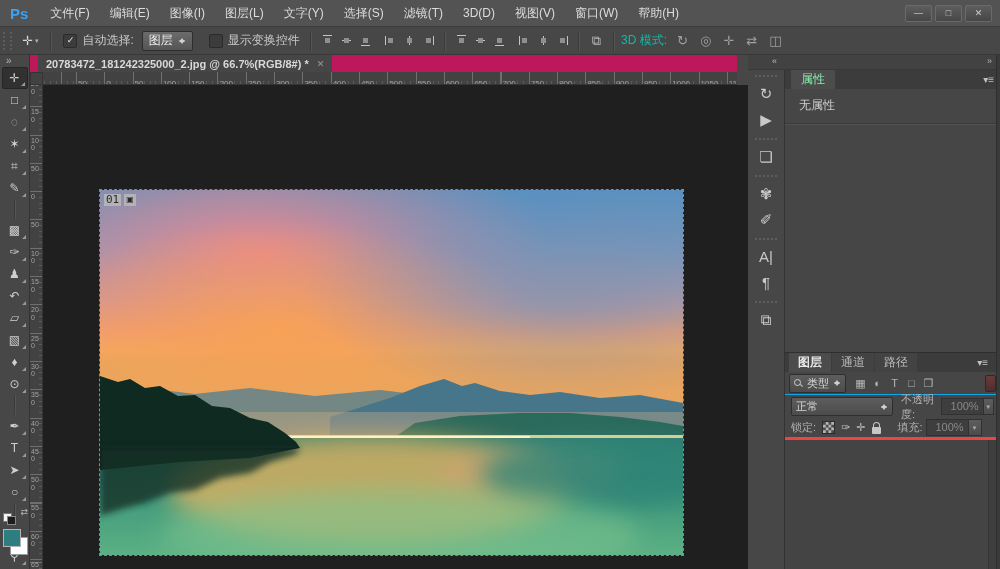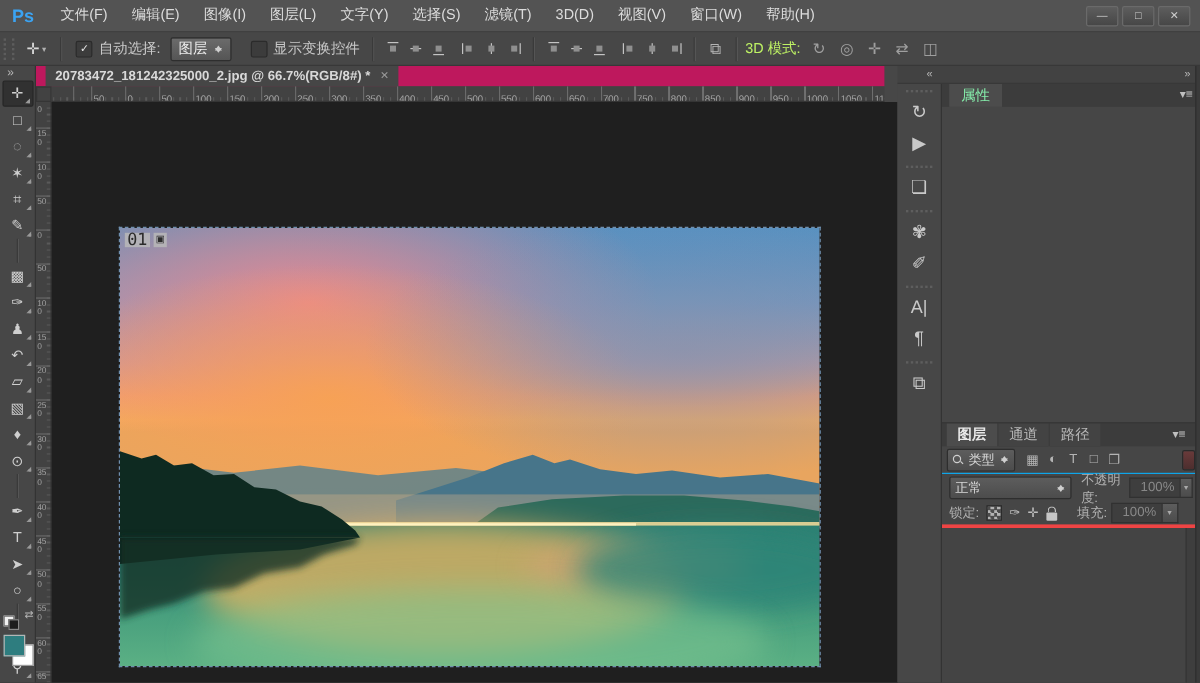--- a/index.html
+++ b/index.html
@@ -3,21 +3,21 @@
 <meta charset="utf-8">
 <style>
   html,body{margin:0;padding:0;background:#2a2a2a;}
   #app{position:relative;width:1000px;height:569px;overflow:hidden;
        font-family:"Liberation Sans","DejaVu Sans",sans-serif;
        background:#474747;user-select:none;}
   
   #menubar{position:absolute;left:0;top:0;width:1000px;height:27px;background:#535353;
            border-bottom:1px solid #3c3c3c;display:flex;align-items:center;box-sizing:border-box;}
   #pslogo{color:#3ba3f2;font-weight:bold;font-size:15px;padding:0 12px 0 10px;}
-  #menus{display:flex;height:100%;align-items:flex-end;}
+  #menus{display:flex;height:100%;align-items:center;}
   .mi{color:#dcdcdc;font-size:12px;padding:0 10px;line-height:27px;cursor:default;}
   #winctl{margin-left:auto;display:flex;gap:3px;padding-right:8px;}
   .wb{width:25px;height:15px;background:linear-gradient(#5d5d5d,#474747);border:1px solid #6a6a6a;
       border-radius:2px;color:#cfcfcf;font-size:9px;line-height:14px;text-align:center;}
   
   #optionsbar{position:absolute;left:0;top:27px;width:1000px;height:28px;background:#474747;
               border-bottom:1px solid #383838;display:flex;align-items:center;box-sizing:border-box;
               font-size:12px;color:#c8c8c8;}
   .gripv{width:5px;height:18px;border-left:2px dotted #5d5d5d;border-right:2px dotted #5d5d5d;margin:0 4px 0 3px;}
   .toolchip{display:flex;align-items:center;gap:2px;padding:0 6px;color:#d8d8d8;}
@@ -85,21 +85,21 @@
             repeating-linear-gradient(to bottom,#5a5a5a 0 1px,transparent 1px 5.66px);
           background-position:0 -7px,9px -7px;background-repeat:repeat-y;}
   #vlabels{position:absolute;left:1px;top:-7px;}
   .vl{display:block;height:28.3px;width:8px;font-size:7px;line-height:7.5px;color:#a2a2a2;
       word-break:break-all;padding-top:2px;box-sizing:border-box;}
   #canvas{position:absolute;left:43px;top:85px;width:705px;height:484px;background:#1f1f1f;}
   #image{position:absolute;left:57px;top:105px;width:583px;height:365px;outline:1px dashed #6f8fae;}
   #image svg{display:block;}
   #badge{position:absolute;left:4px;top:4px;display:flex;gap:3px;align-items:center;}
   #badge .b1{background:rgba(185,185,185,.85);color:#2b2b2b;font-family:"DejaVu Sans Mono",monospace;
-             font-size:14px;padding:0 2px;line-height:12px;}
+             font-size:11px;padding:0 2px;line-height:12px;}
   #badge .b2{background:rgba(185,185,185,.85);color:#2b2b2b;font-size:8px;line-height:12px;padding:0 2px;}
   
   #dock{position:absolute;left:748px;top:55px;width:252px;height:514px;background:#474747;}
   #dockhead{position:absolute;left:0;top:0;width:252px;height:15px;background:#424242;
             border-bottom:1px solid #383838;box-sizing:border-box;color:#b8b8b8;font-size:9px;}
   #dockhead .cl{position:absolute;left:24px;top:1px;}
   #dockhead .cr{position:absolute;right:8px;top:1px;}
   #iconstrip{position:absolute;left:0;top:15px;width:37px;height:499px;background:#474747;
              border-right:1px solid #333;box-sizing:border-box;display:flex;flex-direction:column;align-items:center;}
   .grip-row{display:block;width:22px;border-top:2px dotted #5e5e5e;margin:5px 0 4px 0;}
@@ -213,21 +213,21 @@
         <span class="ai t"></span>
         <span class="ai vc"></span>
         <span class="ai b"></span>
         <span class="ai l gap"></span>
         <span class="ai hc"></span>
         <span class="ai r"></span>
         <span class="tsep"></span>
       </span>
     <span class="autoalign">⧉</span>
     <span class="vsep"></span>
-    <span class="optlabel" style="color:#bef264">3D 模式:</span>
+    <span class="optlabel" style="color:#14b8a6">3D 模式:</span>
     <span style="display:flex">
         <span class="m3">↻</span>
         <span class="m3">◎</span>
         <span class="m3">✛</span>
         <span class="m3">⇄</span>
         <span class="m3">◫</span>
       </span>
   </div>
 
   <div id="toolbarcol">
@@ -384,20 +384,24 @@
         <span class="grip-row"></span>
         <span class="dki">⧉</span>
       </div>
 
     <div id="panels">
 
       <div class="tabbar" id="proptabbar">
         <span class="ptab sel">属性</span>
         <span class="pmenu">▾≡</span>
       </div>
+      <div id="propcontent">
+        <div id="propnone">无属性</div>
+        <div id="propdiv"></div>
+      </div>
 
       <div id="layersdock">
         <div class="tabbar" id="layertabbar">
             <span class="ltab sel">图层</span>
             <span class="ltab">通道</span>
             <span class="ltab">路径</span>
           </div>
         <span class="pmenu" style="position:absolute;right:6px;top:0;">▾≡</span>
 
         <div class="lrow" id="filterrow">

